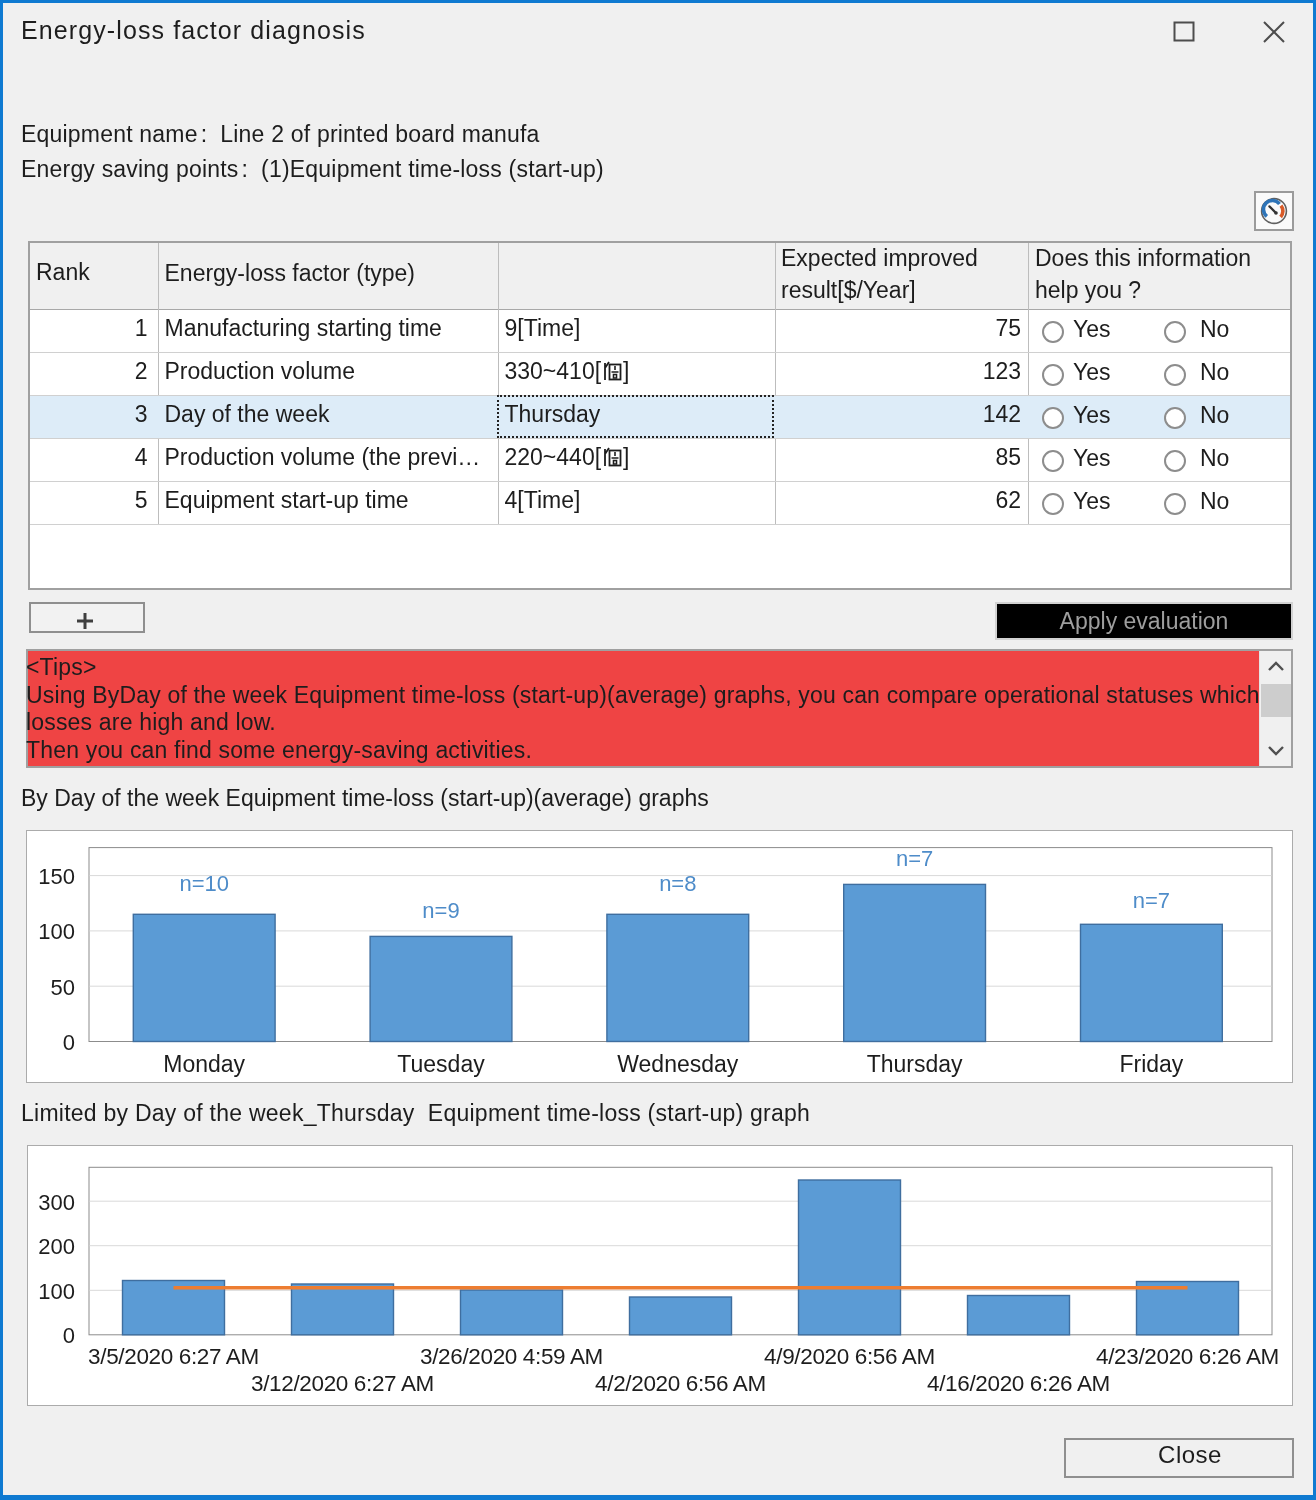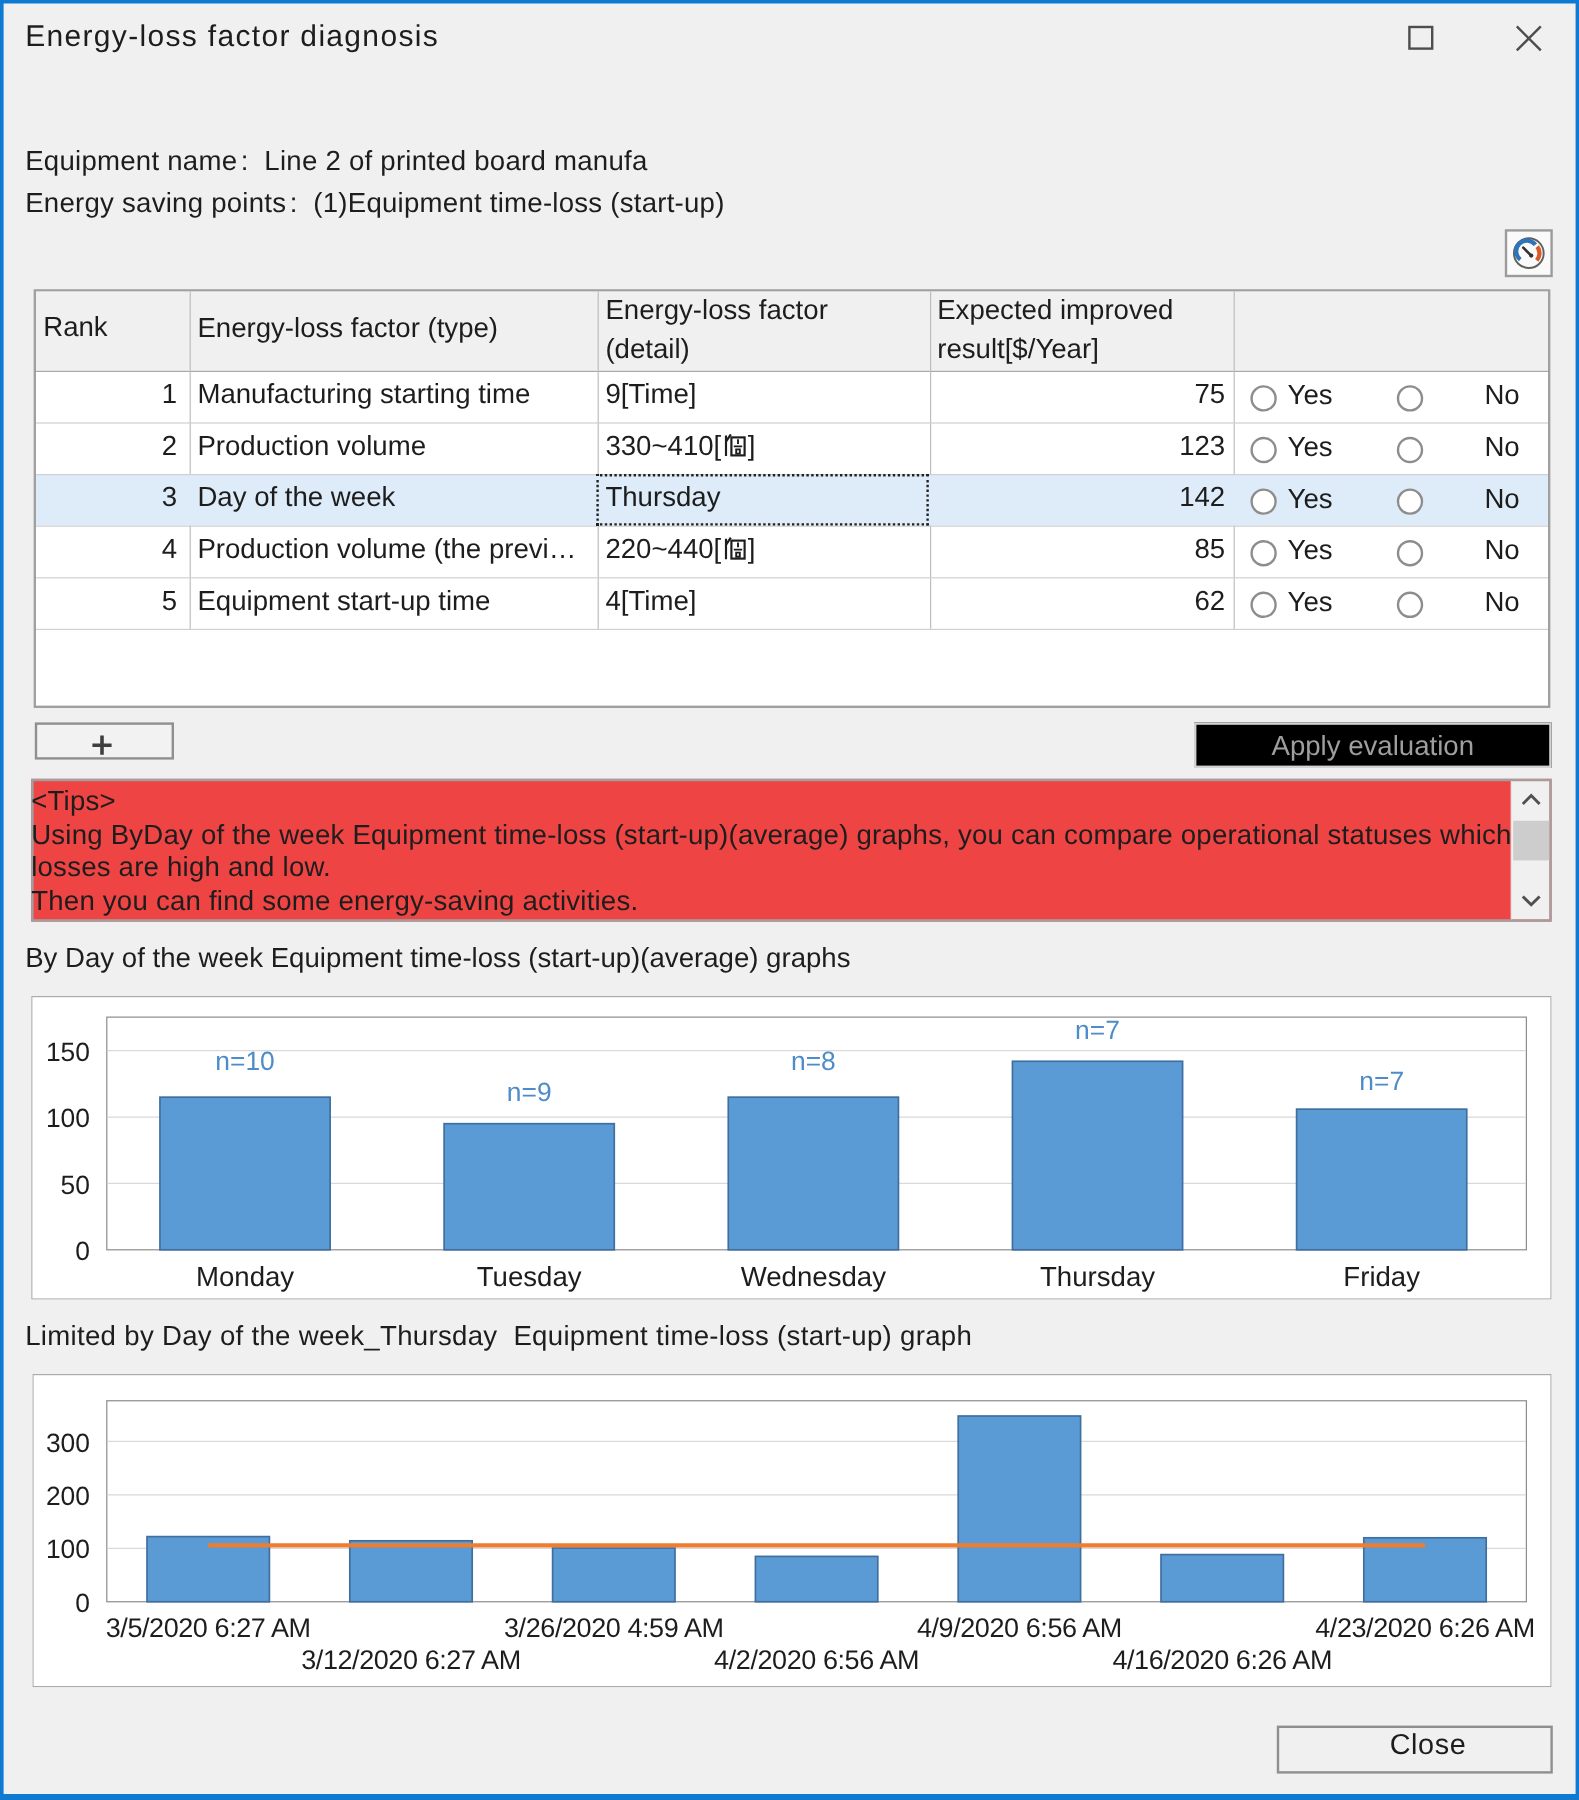--- a/index.html
+++ b/index.html
@@ -10,21 +10,21 @@
   .abs{position:absolute;}
   svg{display:block;}
   .t svg{display:inline-block;}
   .radiorow{position:absolute;left:0;width:1260px;height:43px;}
   .radiorow::before{content:"";position:absolute;left:1012px;top:12px;width:18px;height:18px;
     border:2px solid #8d8d8d;border-radius:50%;background:#fff;}
   .radiorow::after{content:"";position:absolute;left:1134px;top:12px;width:18px;height:18px;
     border:2px solid #8d8d8d;border-radius:50%;background:#fff;}
   .ryes,.rno{position:absolute;top:8.5px;font-size:23px;line-height:1;color:#1d1d1d;}
   .ryes{left:1043px;}
-  .rno{left:1164px;margin-left:43px;}
+  .rno{left:1127px;margin-left:43px;}
 </style>
 </head>
 <body>
 <div class="dlg">
 
   <div class="t" style="left:18px;top:15px;font-size:25px;letter-spacing:1.1px;">Energy-loss factor diagnosis</div>
 
   <svg class="abs" style="left:1168px;top:16px;" width="26" height="26" viewBox="0 0 26 26">
     <rect x="3.5" y="3.5" width="19" height="18" fill="none" stroke="#4d4d4d" stroke-width="2"></rect>
   </svg>
@@ -48,22 +48,22 @@
 
     <div class="abs" style="left:0;top:0;width:1260px;height:66px;background:#f0f0f0;border-bottom:1px solid #a8a8a8;"></div>
 
     <div class="abs" style="left:128px;top:0;width:1px;height:281px;background:#bdbdbd;"></div>
     <div class="abs" style="left:468px;top:0;width:1px;height:281px;background:#bdbdbd;"></div>
     <div class="abs" style="left:745px;top:0;width:1px;height:281px;background:#bdbdbd;"></div>
     <div class="abs" style="left:998px;top:0;width:1px;height:281px;background:#bdbdbd;"></div>
 
     <div class="t" style="left:6px;top:18px;">Rank</div>
     <div class="t" style="left:134.5px;top:14px;line-height:32px;">Energy-loss factor (type)</div>
-    <div class="t" style="left:474.5px;top:-1.5px;line-height:32px;">Energy-loss factor<br>(detail)</div>
     <div class="t" style="left:751px;top:-1.5px;line-height:32px;">Expected improved<br>result[$/Year]</div>
+    <div class="t" style="left:1005px;top:-1.5px;line-height:32px;">Does this information<br>help you ?</div>
 
     <div class="abs" style="left:0;top:152px;width:1260px;height:43px;background:#ddecf8;"></div>
 
     <div class="abs" style="left:0;top:109px;width:1260px;height:1px;background:#d0d0d0;"></div>
     <div class="abs" style="left:0;top:152px;width:1260px;height:1px;background:#d0d0d0;"></div>
     <div class="abs" style="left:0;top:195px;width:1260px;height:1px;background:#d0d0d0;"></div>
     <div class="abs" style="left:0;top:238px;width:1260px;height:1px;background:#d0d0d0;"></div>
     <div class="abs" style="left:0;top:281px;width:1260px;height:1px;background:#d0d0d0;"></div>
 
     <div class="t" style="left:0px;top:74px;width:117.5px;text-align:right;">1</div>

